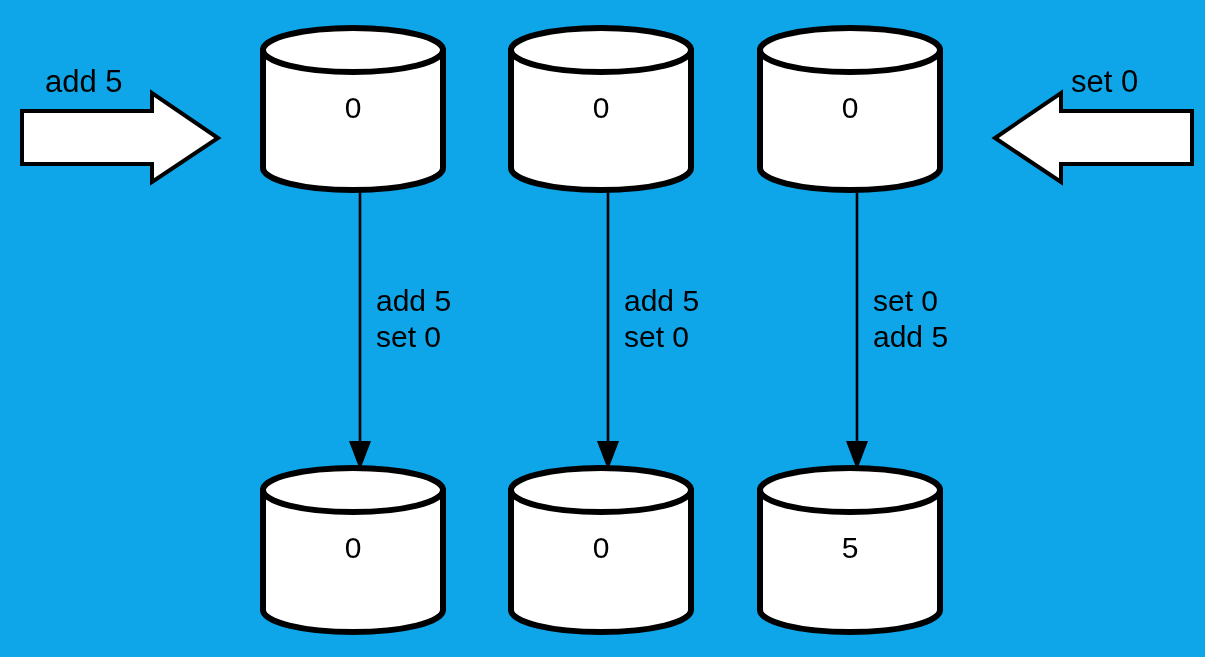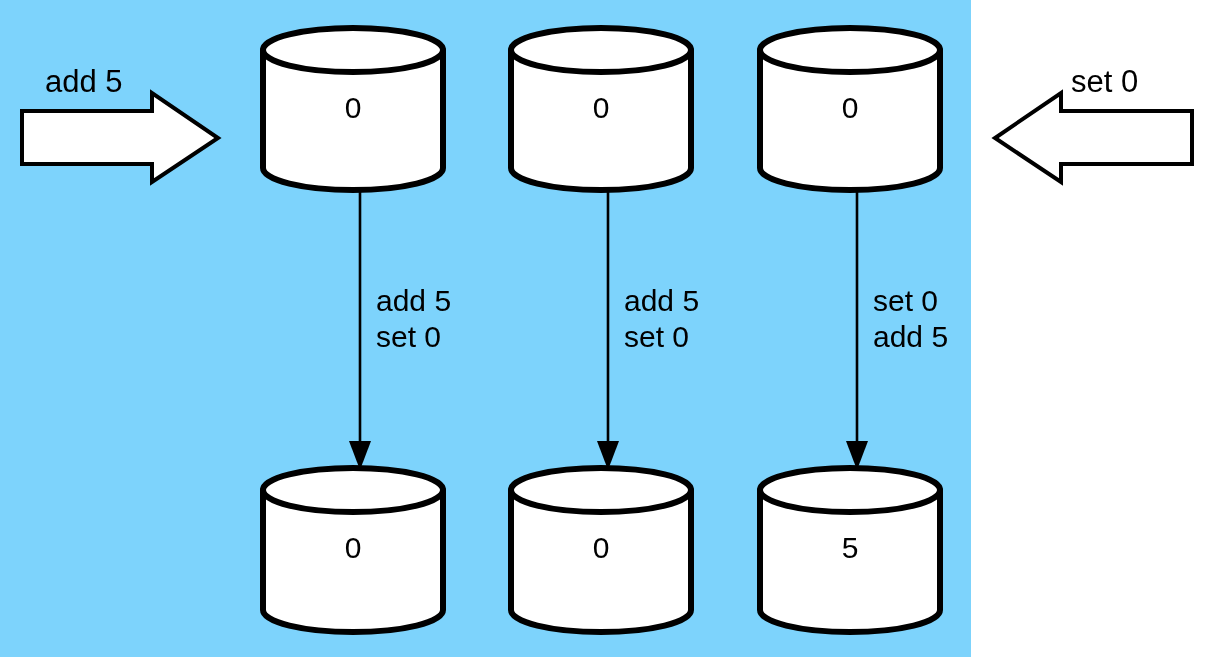--- a/index.html
+++ b/index.html
@@ -8,23 +8,23 @@
     background: #ffffff;
   }
   body {
     width: 1215px;
     height: 657px;
     overflow: hidden;
     font-family: "Liberation Sans", sans-serif;
   }
   #diagram-root {
     position: relative;
-    width: 971px;
+    width: 1205px;
     height: 657px;
-    background: #7dd3fc;
+    background: #0ea5e9;
   }
   svg#diagram-canvas {
     display: block;
     width: 1215px;
     height: 657px;
   }
   .cyl-shape {
     fill: #ffffff;
     stroke: #000000;
     stroke-width: 6;

